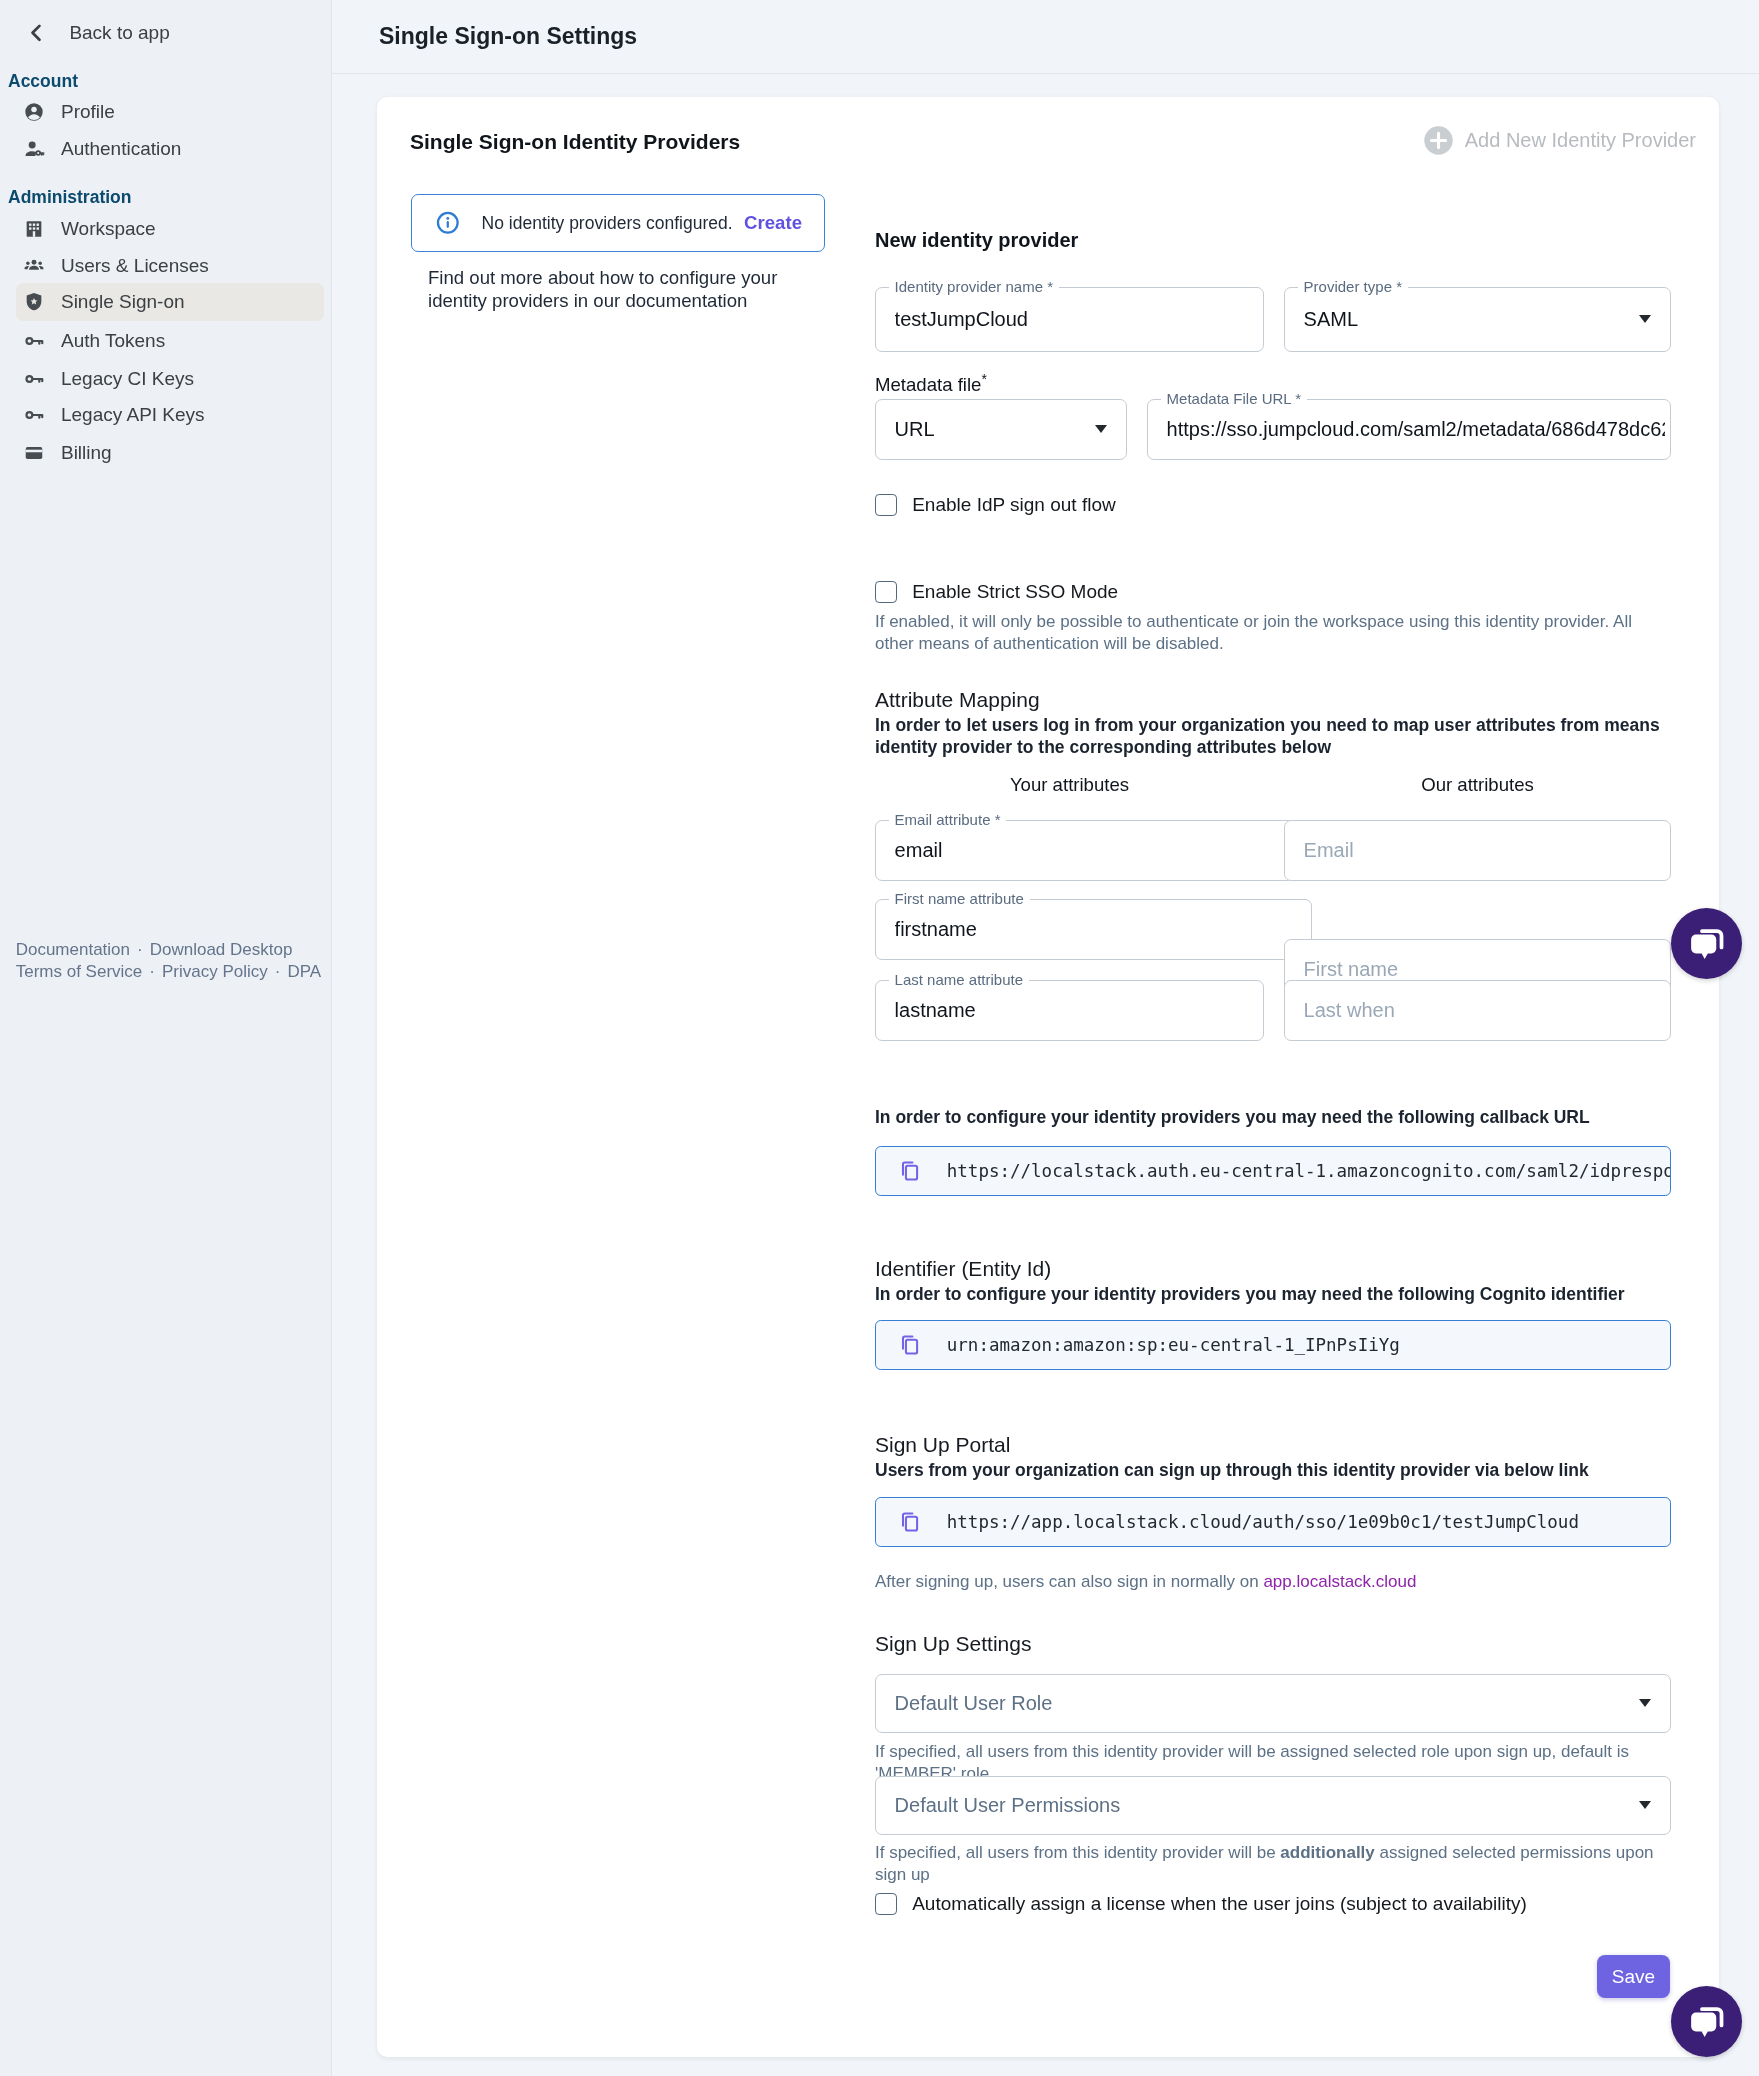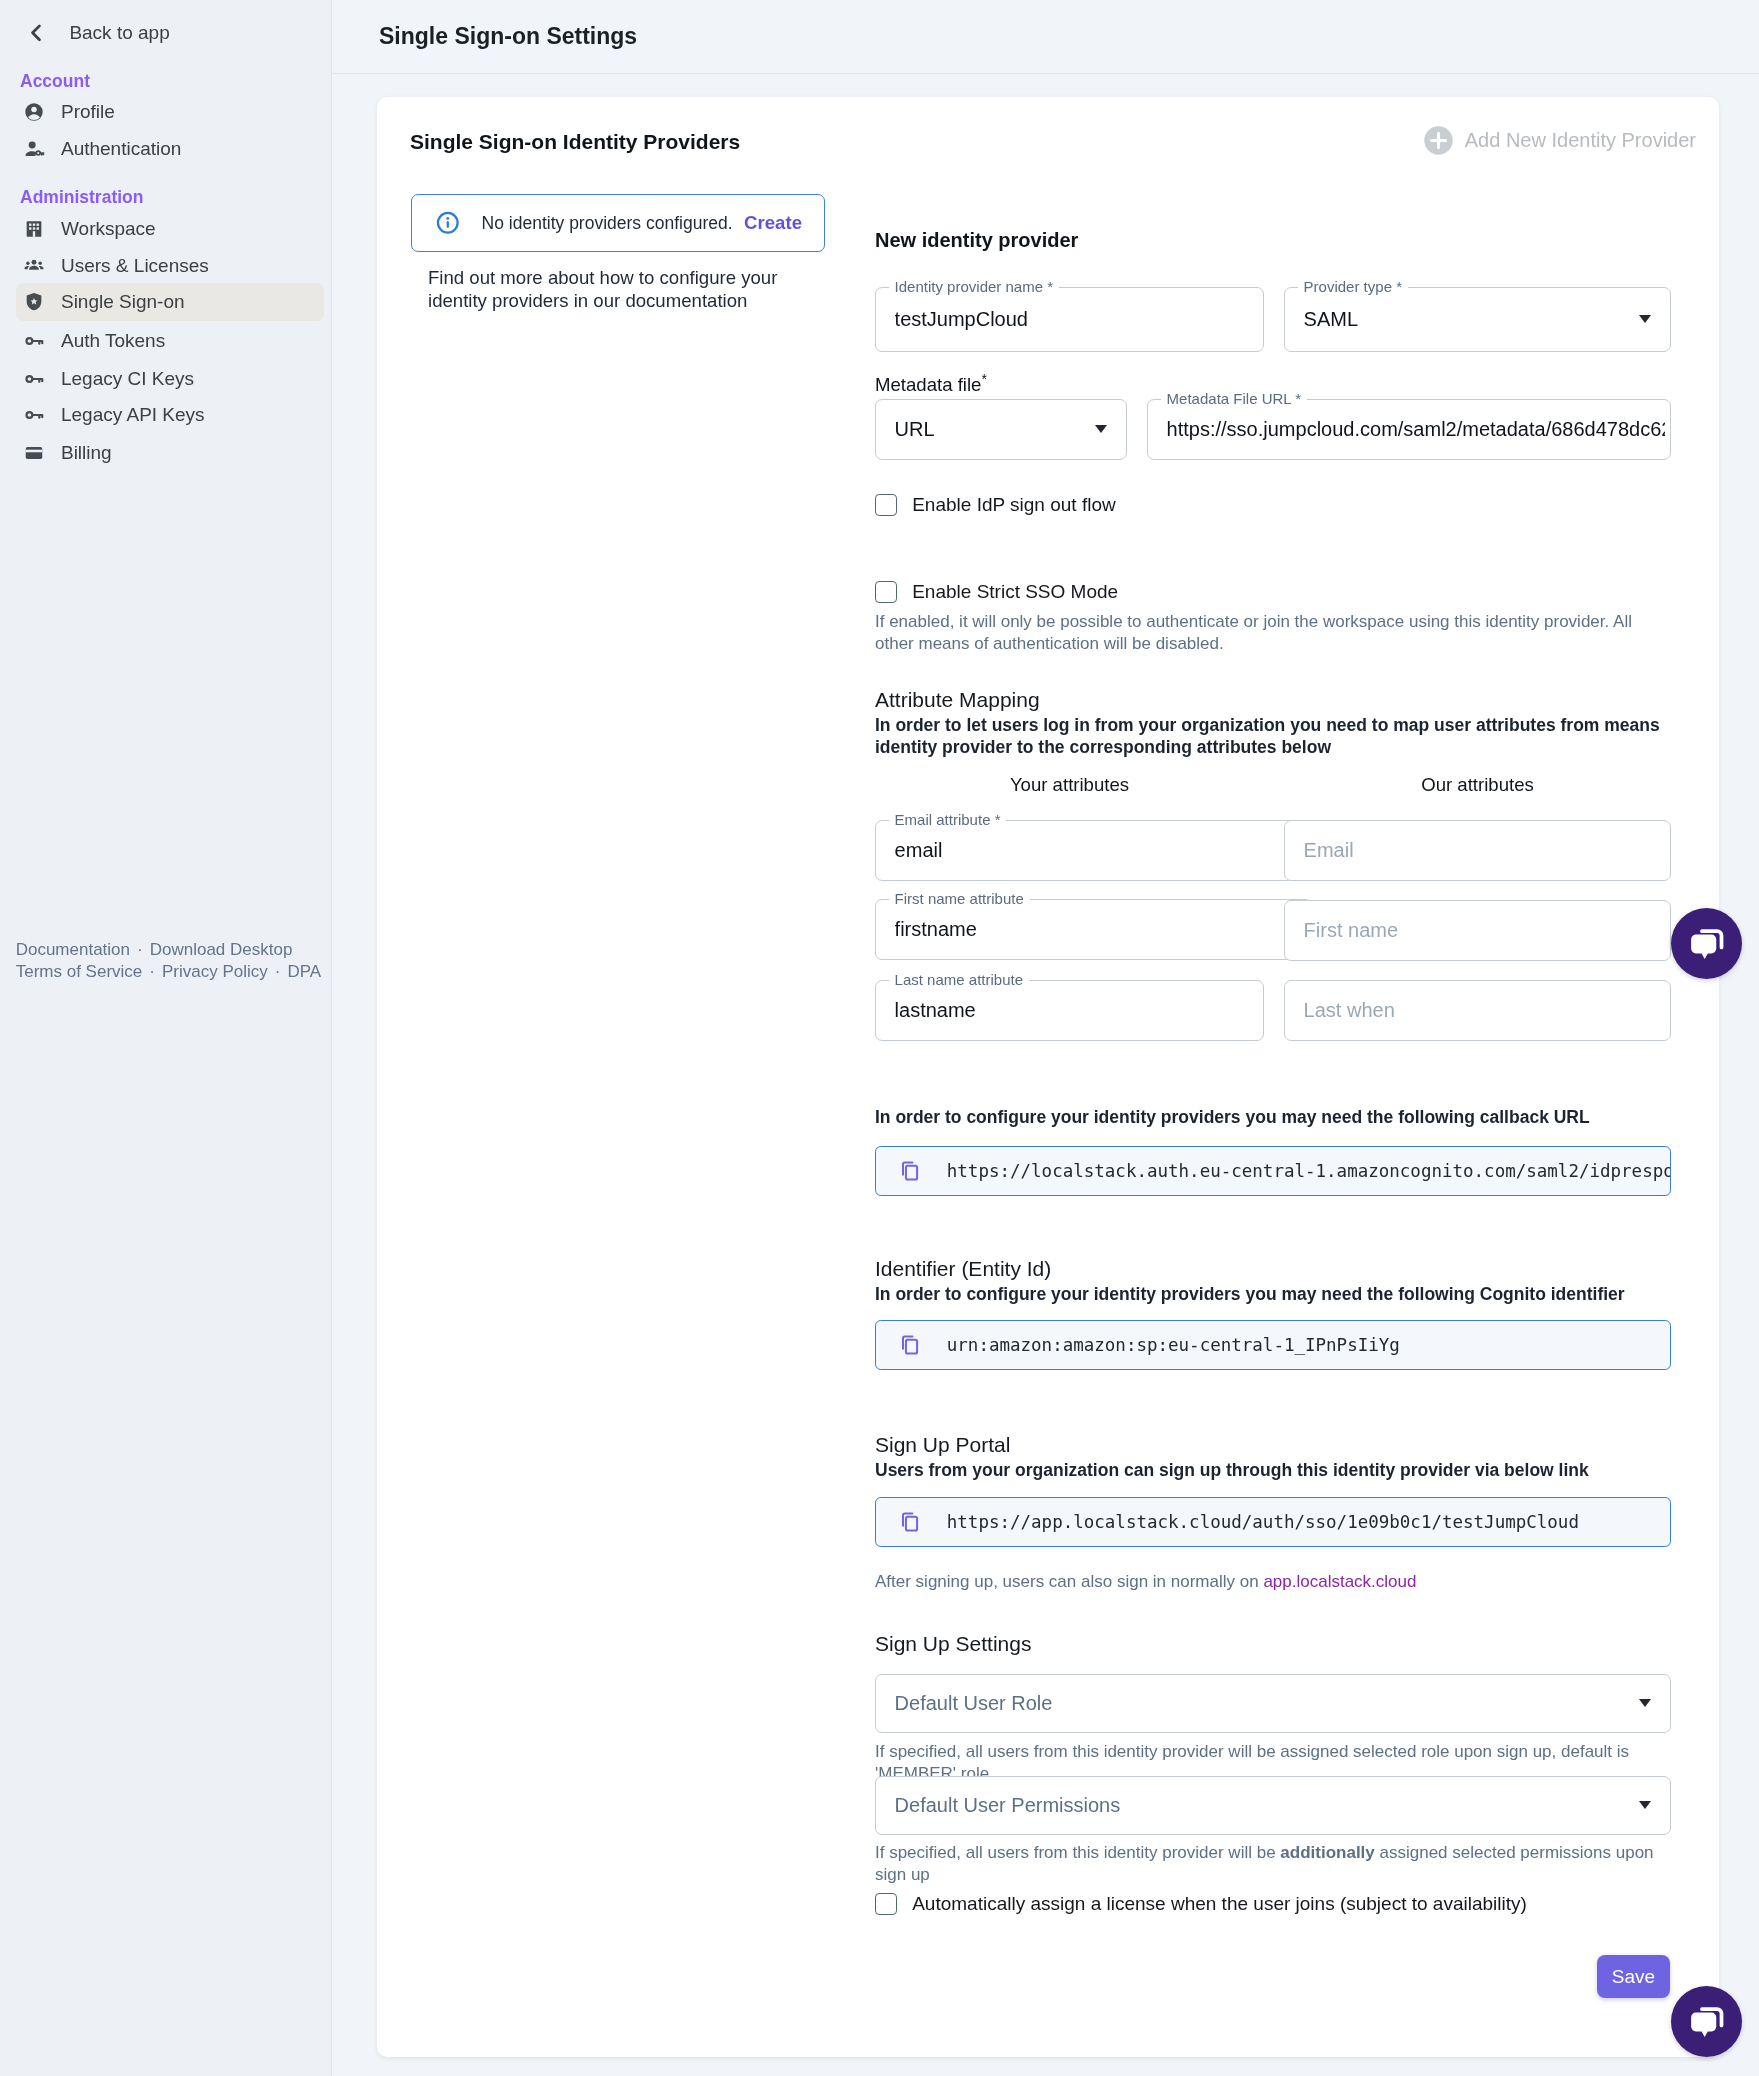--- a/index.html
+++ b/index.html
@@ -8,21 +8,21 @@
   }
   *{margin:0;padding:0;box-sizing:border-box;}
   html,body{width:1760px;height:2077px;}
   body{position:relative;background:#f1f5f9;font-family:"Liberation Sans",sans-serif;color:var(--dark);overflow:hidden;}
 
   
   .sidebar{position:absolute;left:0;top:0;width:332px;height:2077px;background:#edf1f6;border-right:0.6px solid #e0e4e8;}
   .back-row{position:absolute;left:15.7px;top:14px;width:303px;height:37px;display:flex;align-items:center;cursor:pointer;}
   .back-row .chev{width:25.6px;height:25.6px;margin-left:8.1px;}
   .back-row .back-label{margin-left:20px;font-size:19px;font-weight:500;color:#3c4043;}
-  .side-caption{position:absolute;left:20px;font-size:17.5px;font-weight:700;color:#8b5cf6;}
+  .side-caption{position:absolute;left:8px;font-size:17.5px;font-weight:700;color:#0c4a6e;}
   .side-item{position:absolute;left:15.7px;width:308px;height:37px;display:flex;align-items:center;padding-left:7.6px;border-radius:7px;cursor:pointer;}
   .side-item.selected{background:#e9e8e5;height:38px;}
   .side-item .icn{width:22px;height:22px;flex:0 0 22px;display:flex;}
   .side-item .icn svg{width:22px;height:22px;}
   .side-label{margin-left:15.7px;font-size:19px;color:#3c4043;white-space:nowrap;}
   .side-footer{position:absolute;left:15.7px;font-size:17px;color:#64748b;white-space:nowrap;}
   .side-footer a{color:#64748b;text-decoration:none;cursor:pointer;}
   .side-footer .sep{margin:0 7px;}
 
   
@@ -271,21 +271,21 @@
     <span class="fvalue">email</span>
   </div>
   <div class="ofield" style="left:907px;top:723px;width:387px;height:61px">
     <span class="fvalue ph">Email</span>
   </div>
 
   <div class="ofield" style="left:498px;top:802px;width:437px;height:61px">
     <span class="flabel">First name attribute</span>
     <span class="fvalue">firstname</span>
   </div>
-  <div class="ofield" style="left:907px;top:803px;width:387px;height:61px">
+  <div class="ofield" style="left:907px;top:842px;width:387px;height:61px">
     <span class="fvalue ph">First name</span>
   </div>
 
   <div class="ofield" style="left:498px;top:883px;width:389px;height:61px">
     <span class="flabel">Last name attribute</span>
     <span class="fvalue">lastname</span>
   </div>
   <div class="ofield" style="left:907px;top:883px;width:387px;height:61px">
     <span class="fvalue ph">Last when</span>
   </div>

